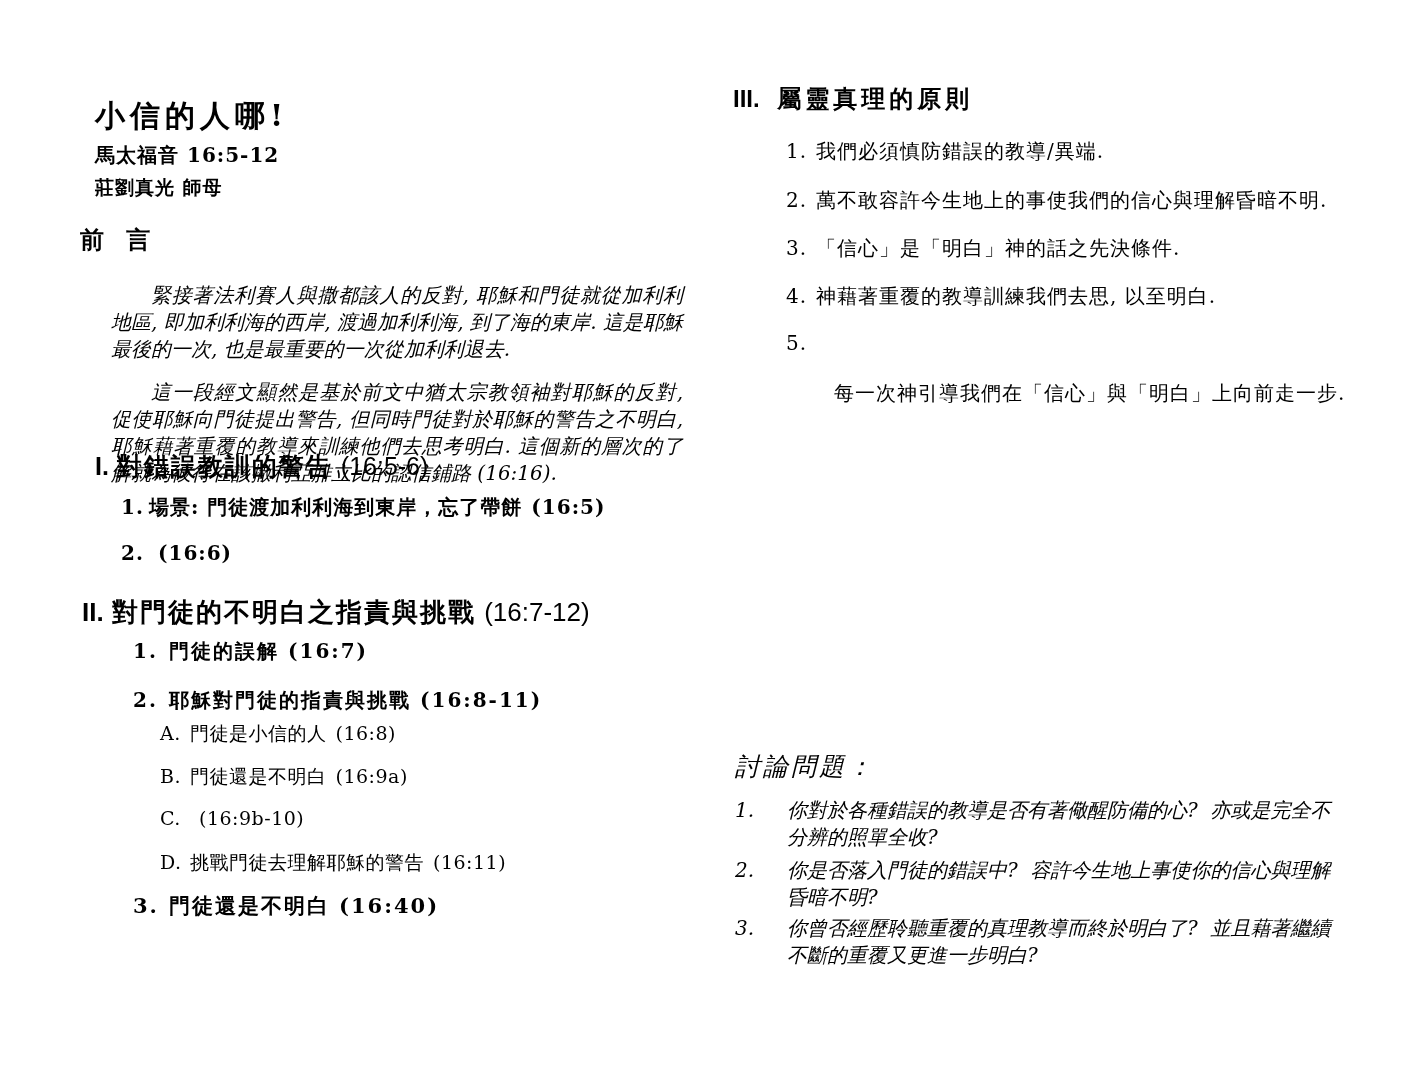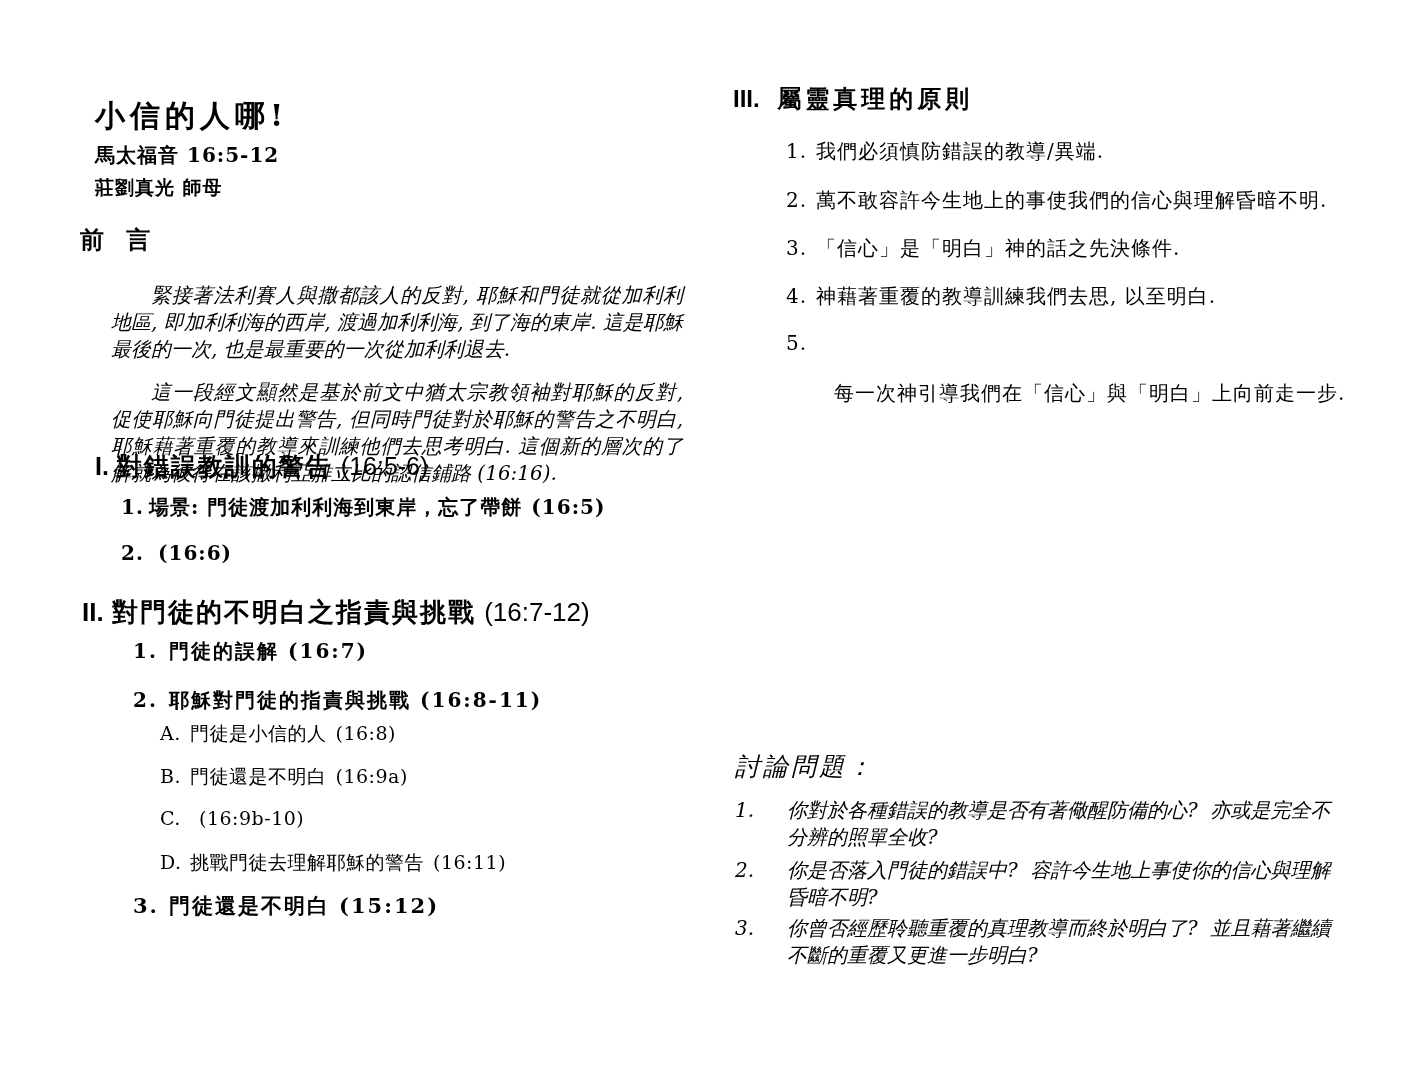--- a/index.html
+++ b/index.html
@@ -139,21 +139,21 @@
 </div>
 <div class="abs row sub-item sub-d">
   <span class="num">D.</span>
   <span>挑戰門徒去理解耶穌的警告</span>
   <span class="ref">(16:11)</span>
 </div>
 
 <div class="abs row sec2-item sec2-i3">
   <span class="num">3.</span>
   <span>門徒還是不明白</span>
-  <span class="ref">(15:12)</span>
+  <span class="ref">(16:40)</span>
 </div>
 
 <div class="abs sec-heading sec3-heading">
   <span class="numeral">III.</span>
   <span class="zh">屬靈真理的原則</span>
 </div>
 
 <div class="abs row sec3-item s3-i1">
   <span class="num">1.</span>
   <span>我們必須慎防錯誤的教導/異端.</span>

